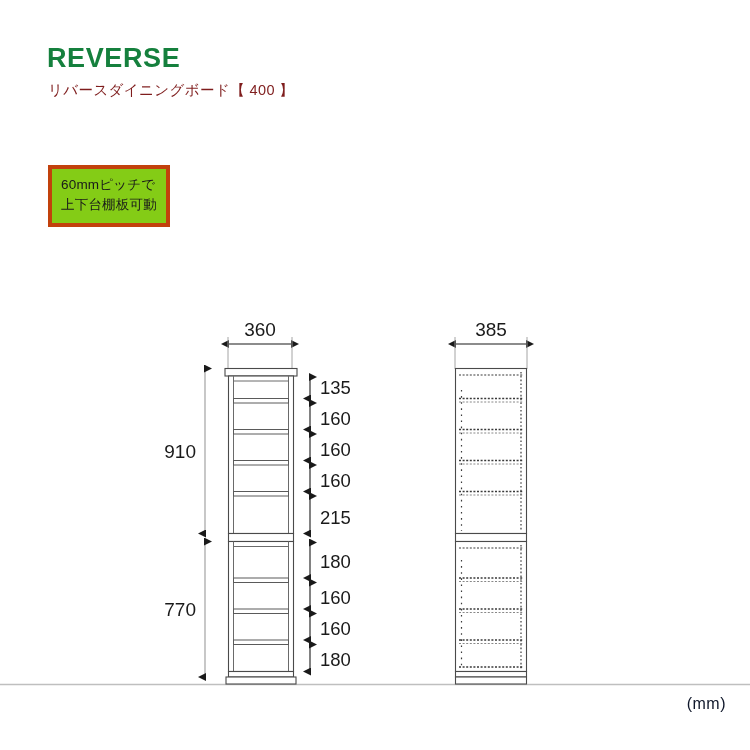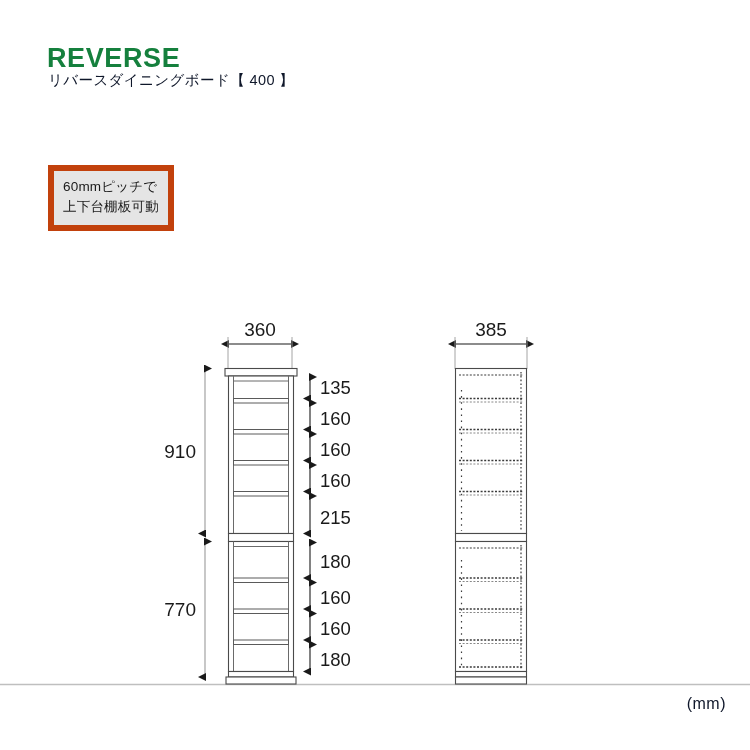--- a/index.html
+++ b/index.html
@@ -30,41 +30,41 @@
     font-weight: bold;
     letter-spacing: 0.6px;
     line-height: 1.05;
     color: #15803d;
     margin: 0;
   }
   #product-subtitle {
     font-size: 14.5px;
     letter-spacing: 0.4px;
     line-height: 1.2;
-    margin: 0 0 0 1px;
-    color: #0f172a;
+    margin: 10px 0 0 1px;
+    color: #7f1d1d;
     font-weight: 500;
   }
   #product-size {
     font-size: 21px;
     letter-spacing: 1.1px;
     margin: 22px 0 0 1px;
     color: #1a1a1a;
     font-weight: 400;
   }
 
   
   #feature-badge {
     position: absolute;
     left: 48px;
     top: 165px;
-    border: 6px solid #c2410c;
+    border: 4px solid #c2410c;
     padding: 6px 9px 7px 9px;
     box-sizing: border-box;
-    background: #e5e5e5;
+    background: #84cc16;
   }
   #feature-badge .badge-line {
     font-size: 13.5px;
     line-height: 1.5;
     letter-spacing: 0.2px;
     white-space: nowrap;
     color: #1a1a1a;
     font-weight: 500;
   }
 

